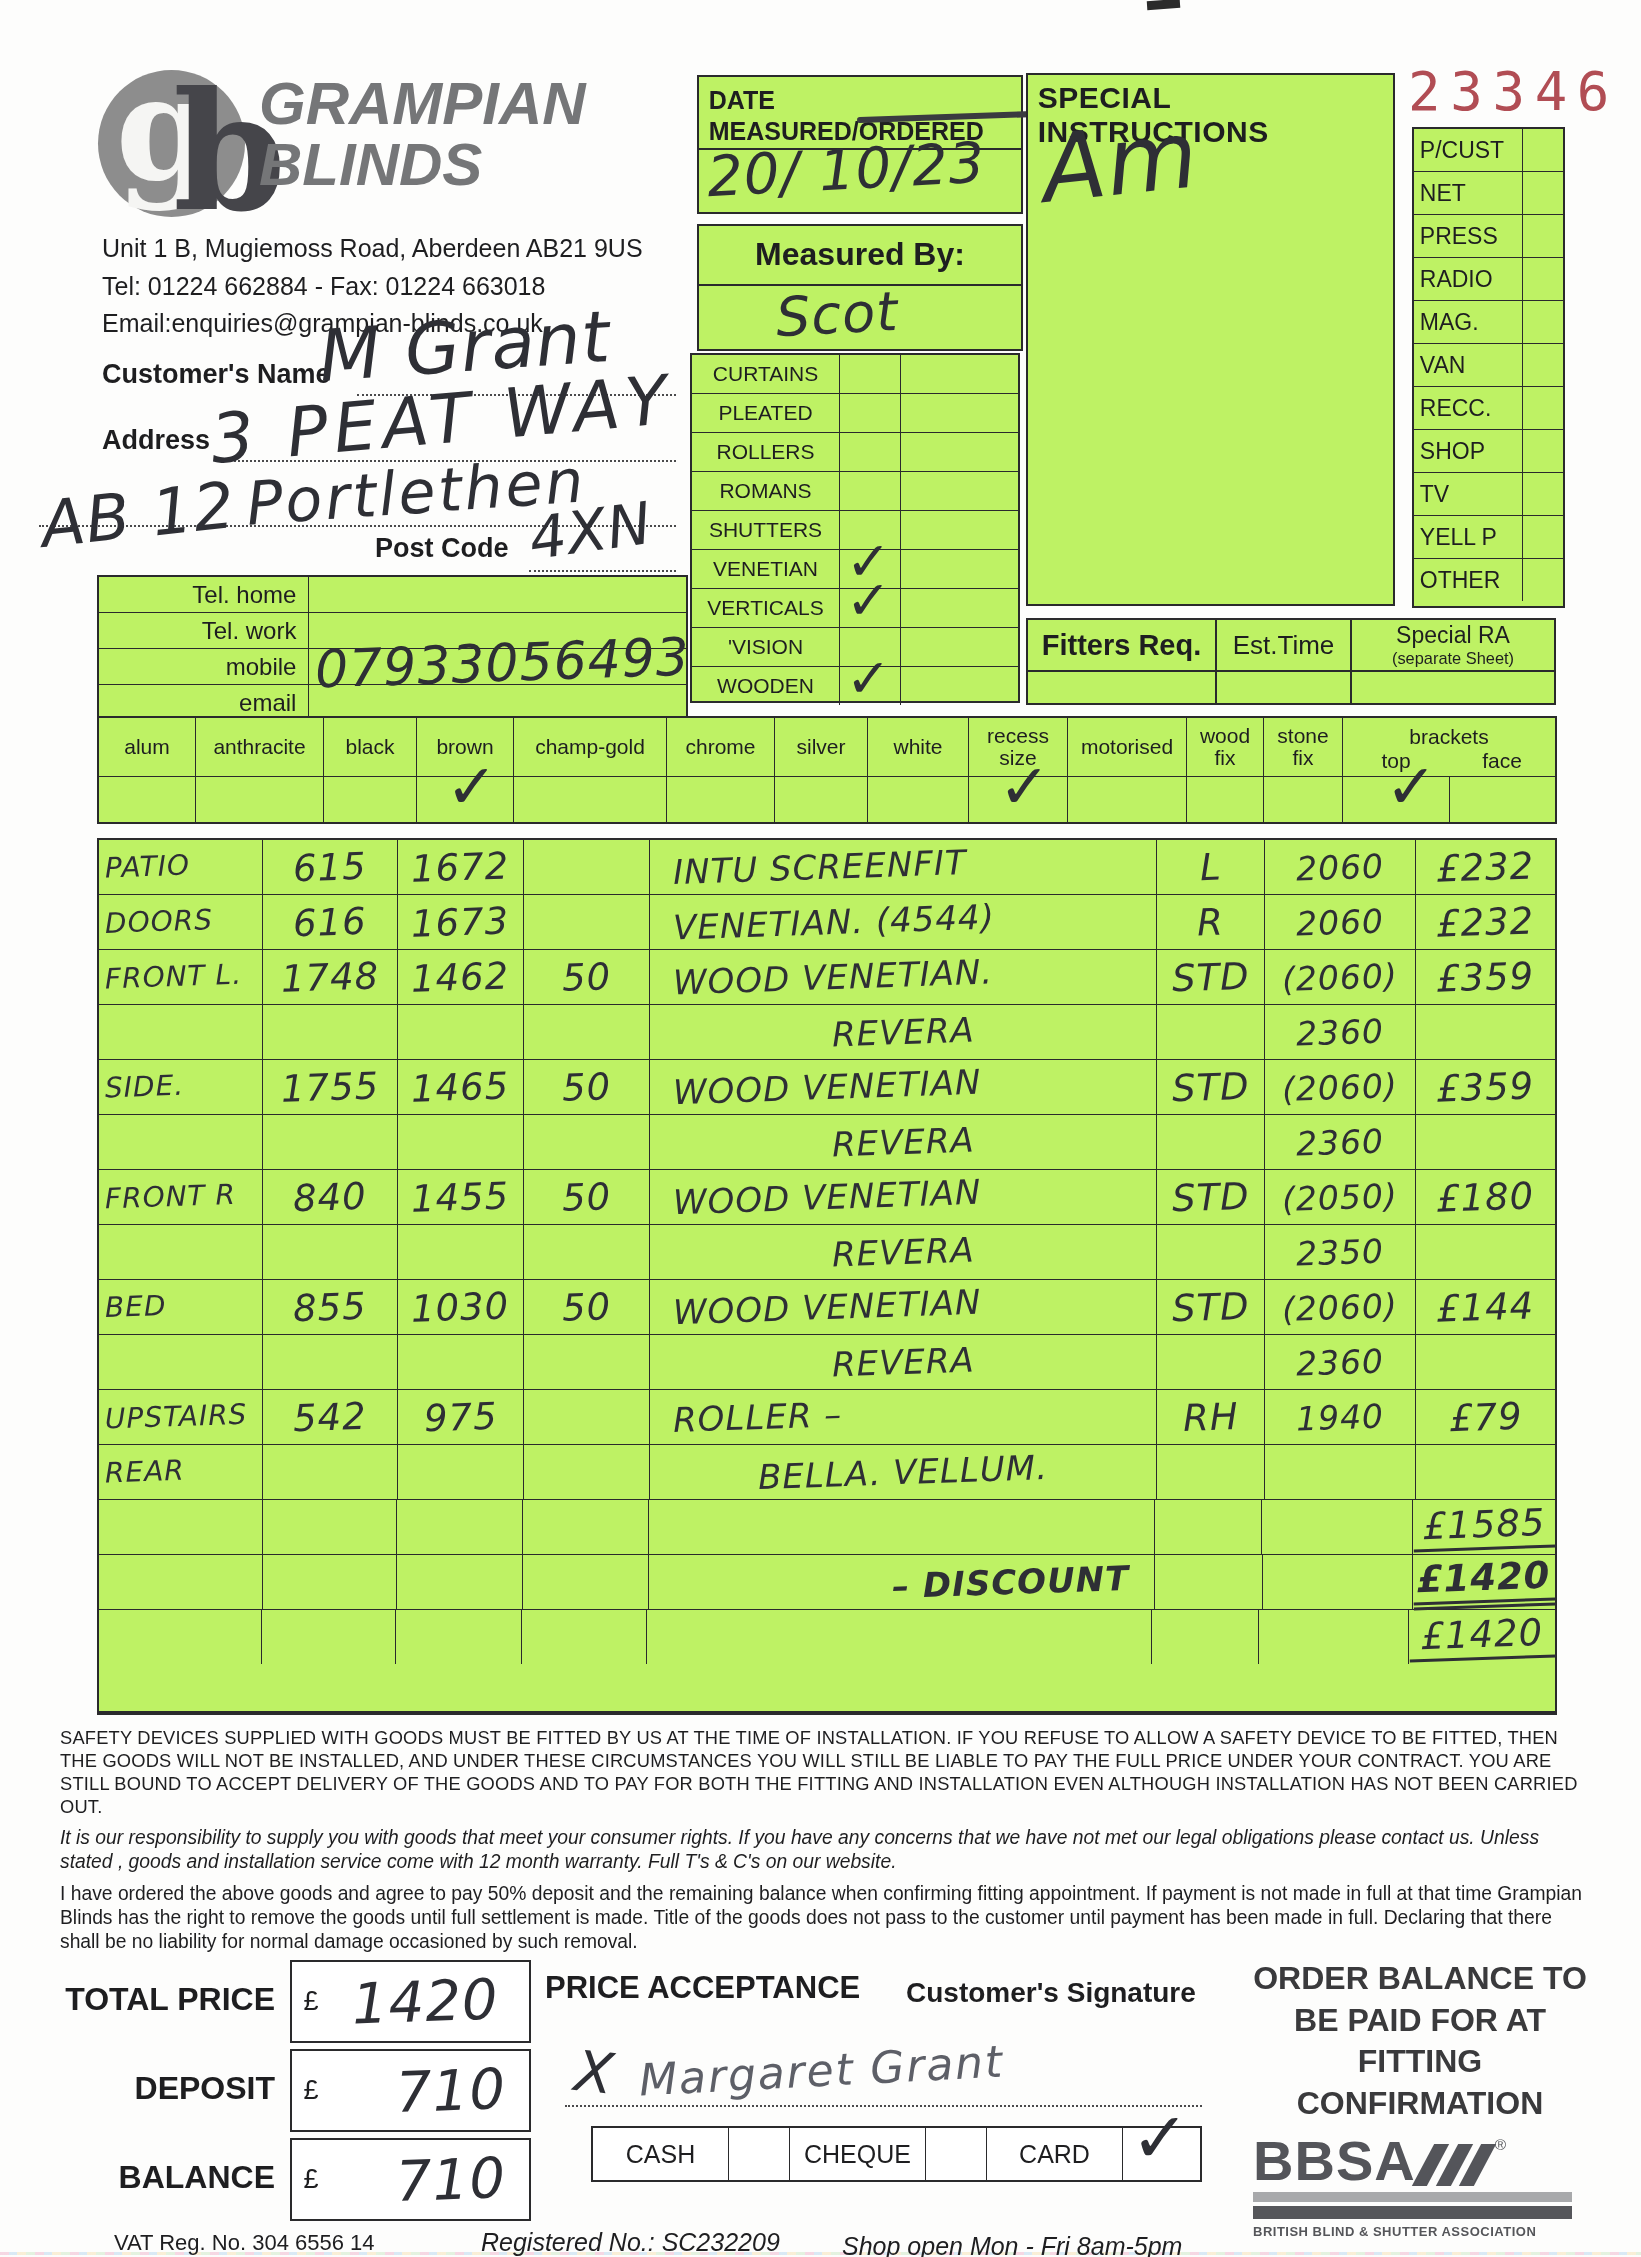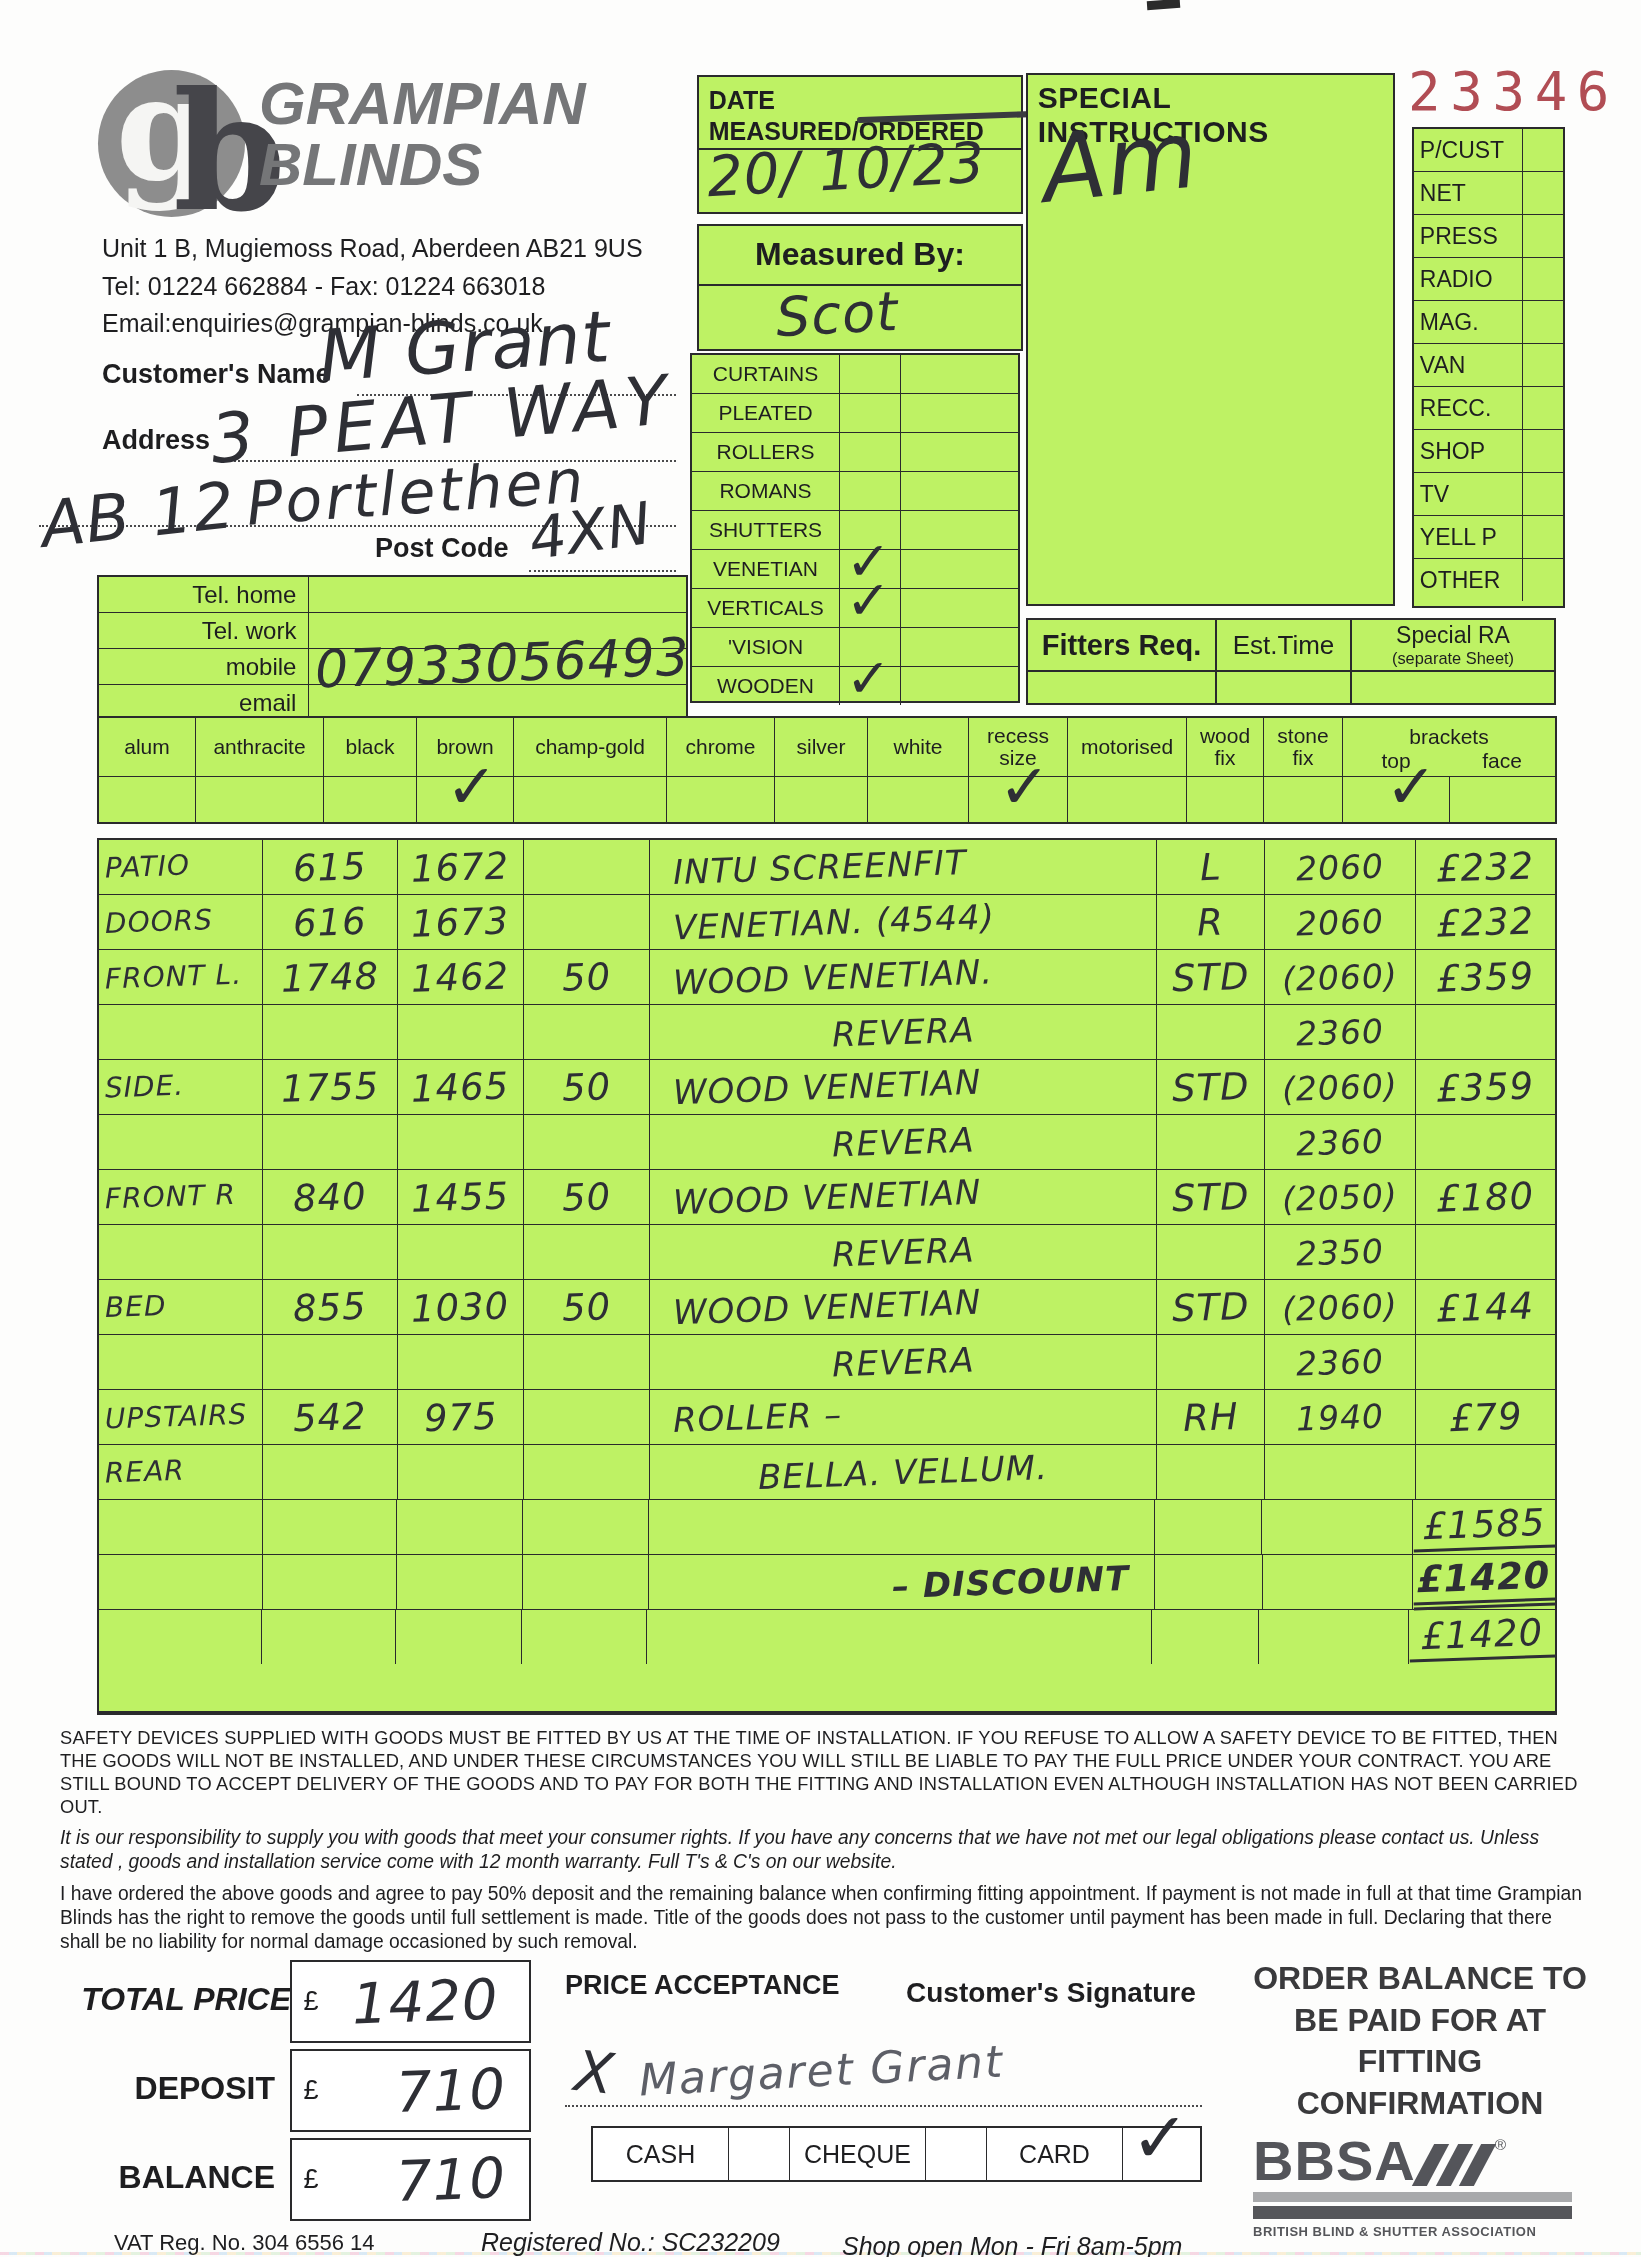--- a/index.html
+++ b/index.html
@@ -880,37 +880,37 @@
         </div>
       </div>
   </div>
 
   <div class="abs terms" style="left:60px;top:1726px;width:1524px;">
     <p class="t1">SAFETY DEVICES SUPPLIED WITH GOODS MUST BE FITTED BY US AT THE TIME OF INSTALLATION. IF YOU REFUSE TO ALLOW A SAFETY DEVICE TO BE FITTED, THEN THE GOODS WILL NOT BE INSTALLED, AND UNDER THESE CIRCUMSTANCES YOU WILL STILL BE LIABLE TO PAY THE FULL PRICE UNDER YOUR CONTRACT. YOU ARE STILL BOUND TO ACCEPT DELIVERY OF THE GOODS AND TO PAY FOR BOTH THE FITTING AND INSTALLATION EVEN ALTHOUGH INSTALLATION HAS NOT BEEN CARRIED OUT.</p>
     <p class="t2">It is our responsibility to supply you with goods that meet your consumer rights. If you have any concerns that we have not met our legal obligations please contact us. Unless stated , goods and installation service come with 12 month warranty. Full T's &amp; C's on our website.</p>
     <p class="t3">I have ordered the above goods and agree to pay 50% deposit and the remaining balance when confirming fitting appointment. If payment is not made in full at that time Grampian Blinds has the right to remove the goods until full settlement is made. Title of the goods does not pass to the customer until payment has been made in full. Declaring that there shall be no liability for normal damage occasioned by such removal.</p>
   </div>
 
-  <div class="abs pay-label" style="left:74px;top:1981px;font-style:italic;">TOTAL PRICE</div>
+  <div class="abs pay-label" style="left:58px;top:1981px;">TOTAL PRICE</div>
   <div class="abs pay-box" style="left:290px;top:1960px;">
     <span class="pound">£</span>
     <span class="hw pay-val">1420</span>
   </div>
   <div class="abs pay-label" style="left:58px;top:2070px;">DEPOSIT</div>
   <div class="abs pay-box" style="left:290px;top:2049px;">
     <span class="pound">£</span>
     <span class="hw pay-val" style="margin-left:77px;">710</span>
   </div>
   <div class="abs pay-label" style="left:58px;top:2159px;">BALANCE</div>
   <div class="abs pay-box" style="left:290px;top:2138px;">
     <span class="pound">£</span>
     <span class="hw pay-val" style="margin-left:77px;">710</span>
   </div>
 
-  <div class="abs bold" style="left:565px;top:1970px;font-size:27px;">PRICE ACCEPTANCE</div>
+  <div class="abs bold" style="left:545px;top:1970px;font-size:31px;">PRICE ACCEPTANCE</div>
   <div class="abs bold" style="left:906px;top:1977px;font-size:28px;">Customer's Signature</div>
   <div class="abs dotline" style="left:565px;top:2105px;width:637px;"></div>
   <span class="abs hw" style="left:575px;top:2045px;font-size:56px;transform:rotate(6deg);">X</span>
   <span class="abs hw" style="left:639px;top:2049px;font-size:44px;color:#5d5f67;transform:rotate(-3deg);letter-spacing:1.9px;">Margaret Grant</span>
 
   <div class="abs pm-strip" style="left:591px;top:2126px;">
     <div class="options-host">
       
     
         <div class="pm-pair">

